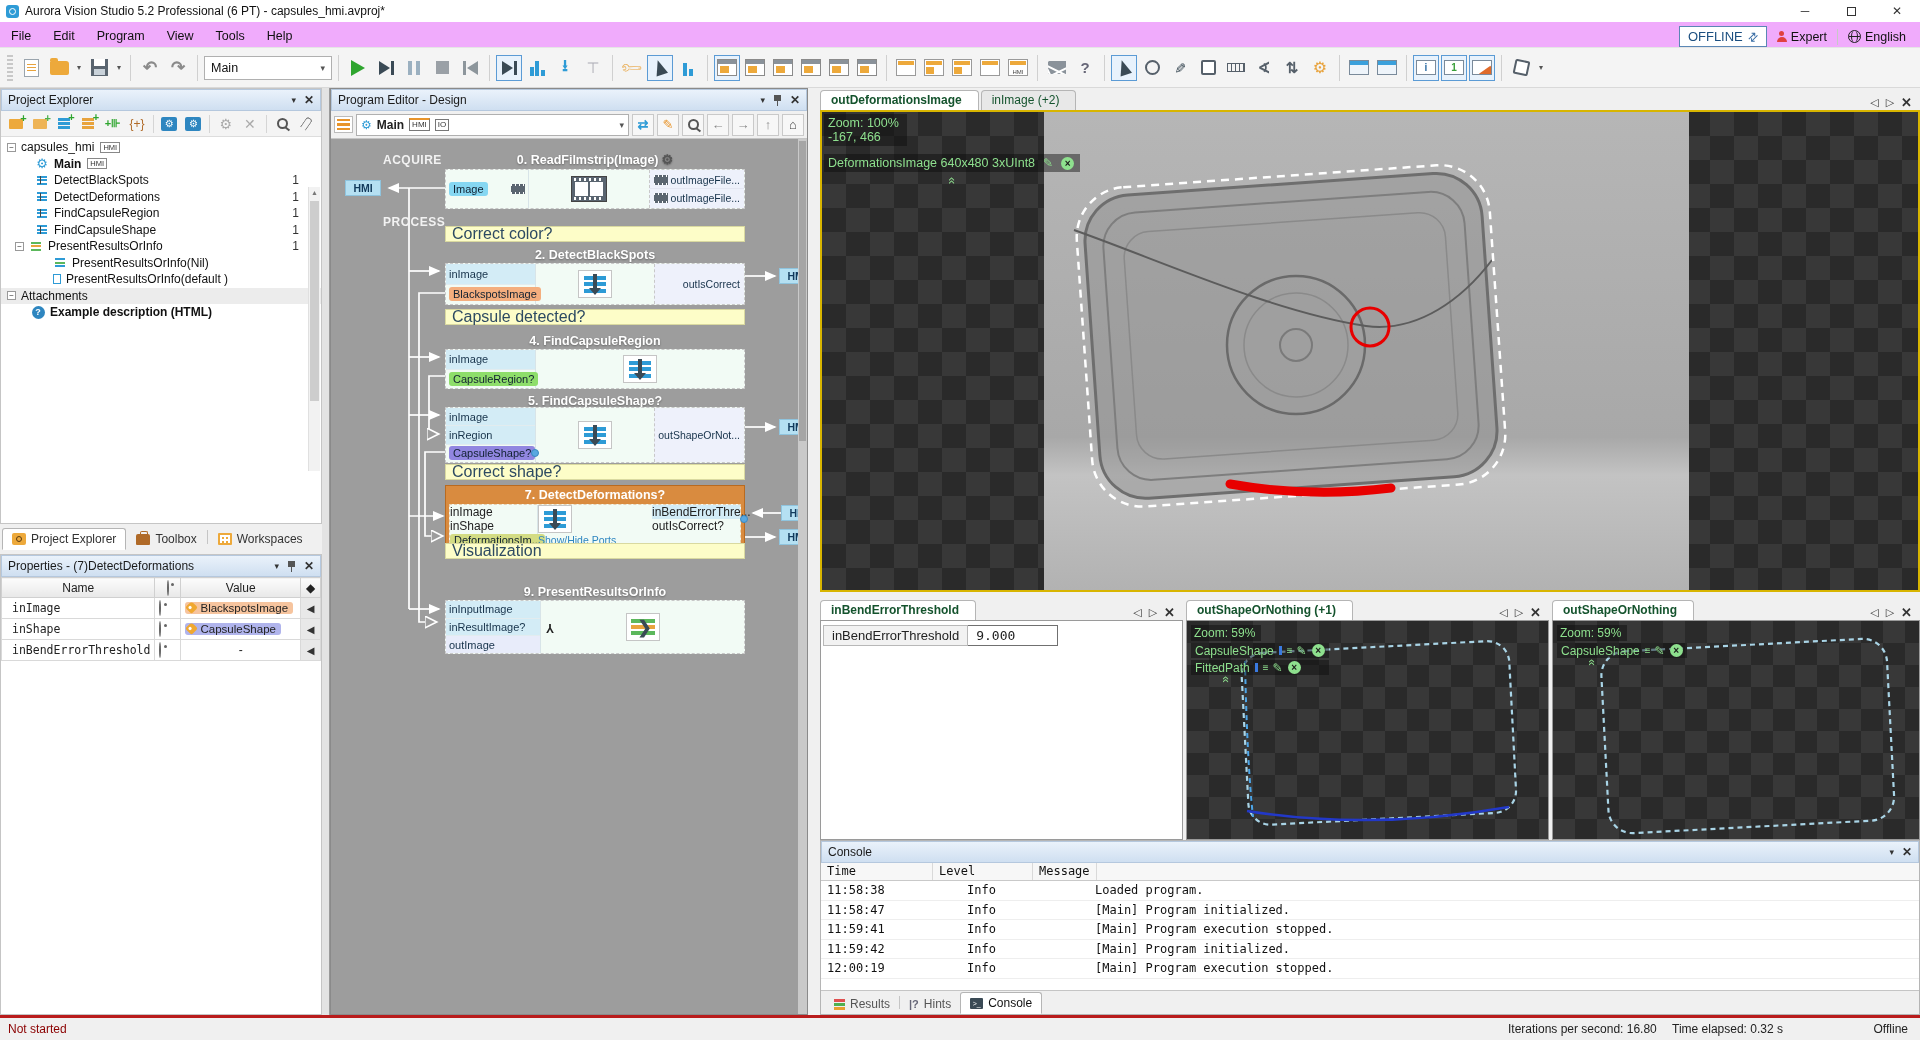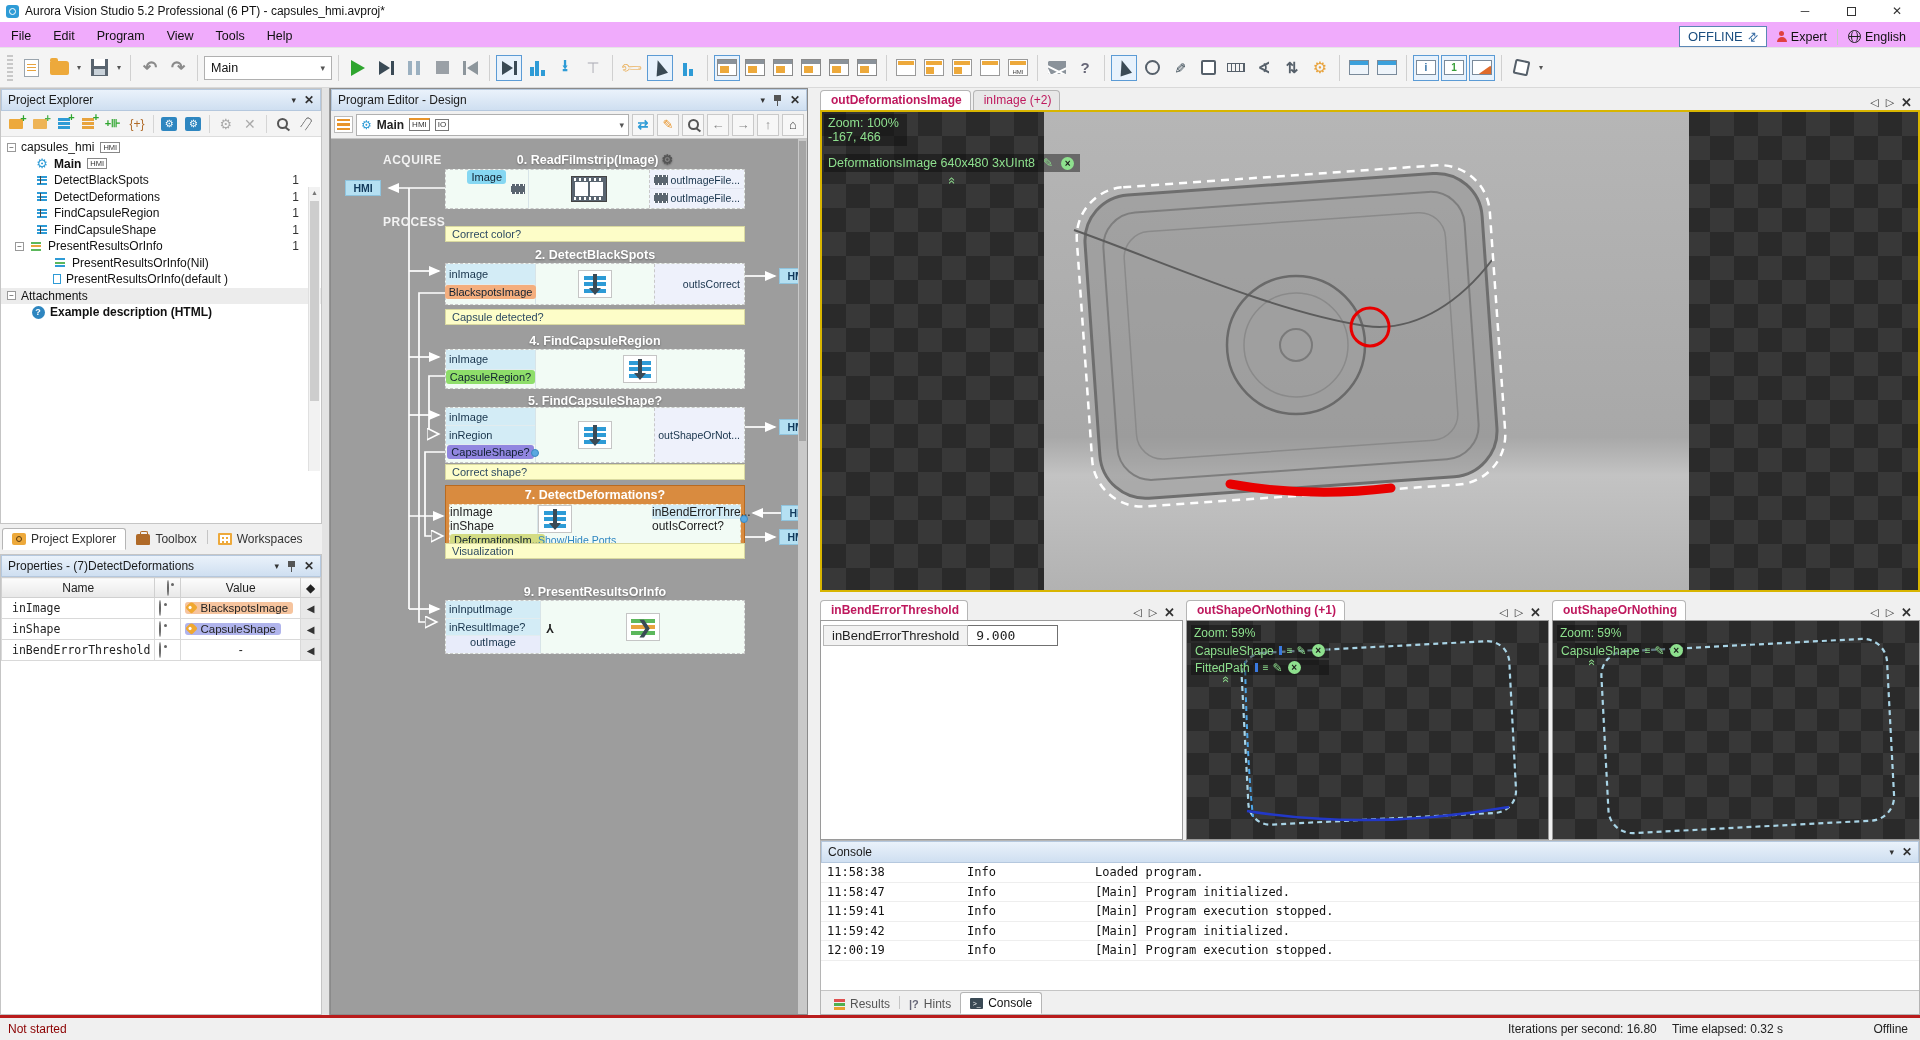--- a/index.html
+++ b/index.html
@@ -170,26 +170,26 @@
   .edbadge { border:1px solid #777; font-size:8px; padding:0 2px; line-height:10px; color:#333; position:relative; }
   .edbadge.hmi { border-top:2px solid #e8942a; }
   .edi { width:22px; height:22px; display:flex; align-items:center; justify-content:center; font-size:13px; color:#888; border:1px solid #c9c9c9; background:#f7f7f7; }
   .edi.blue { color:#2e9bd6; font-weight:bold; }
   .edi.orange { color:#e8942a; }
   .edi.dark { color:#444; }
 
   .canvas { position:relative; flex:1; overflow:hidden; }
   .canvas svg.links { position:absolute; top:0; left:0; z-index:1; }
   .sec-label { position:absolute; left:52px; font-weight:bold; color:#f2f2f2; font-size:12px; letter-spacing:.5px; z-index:2; }
-  .comment { position:absolute; left:114px; width:300px; height:16px; background:#fdfdc8; border:1px solid #d9d9a0; font-size:11px; color:#2d4a62; padding:0 6px; line-height:14px; z-index:2; }
+  .comment { position:absolute; left:114px; width:300px; height:16px; background:#fdfdc8; border:1px solid #d9d9a0; font-size:16px; color:#2d4a62; padding:0 6px; line-height:14px; z-index:2; }
   .blk-title { position:absolute; left:114px; width:300px; text-align:center; color:#fff; font-weight:bold; font-size:12.5px; text-shadow:0 1px 2px rgba(0,0,0,.35); z-index:2; white-space:nowrap; }
   .blk { position:absolute; left:114px; width:300px; display:flex; border:1px dashed #c8c8c8; background:#f2fbf5; z-index:2; }
   .blk .lcol { width:90px; display:flex; flex-direction:column; border-right:1px solid #d8e4e8; }
   .blk .prow { flex:1; display:flex; align-items:center; padding:0 3px; font-size:11px; color:#16324a; border-bottom:1px solid #e2ecef; position:relative; min-height:17px; }
-  .blk .prow:last-child { border-bottom:none;flex-direction:column; }
+  .blk .prow:last-child { border-bottom:none; }
   .blk .prow.inrow { background:#d3ecf6; }
   .blk .ccol { flex:1; display:flex; flex-direction:column; align-items:center; justify-content:center; gap:2px; }
   .blk .rcol { width:90px; background:#eef1fb; border-left:1px dashed #c8c8c8; display:flex; flex-direction:column; justify-content:center; }
   .blk .rrow { display:flex; align-items:center; justify-content:flex-end; gap:3px; padding:0 4px; font-size:10.5px; color:#16324a; min-height:17px; border-bottom:1px solid #e4e6f2; }
   .blk .rrow:last-child { border-bottom:none; }
   .portchip { border-radius:3px; padding:0 4px; line-height:14px; font-size:11px; color:#102030; }
   .mf-icon { position:relative; width:34px; height:28px; background:#fff; border:1px solid #c5c5c5; display:flex; flex-direction:column; align-items:center; justify-content:center; gap:2.5px; }
   .mf-icon i { width:22px; height:4px; background:#2e9bd6; display:block; }
   .mf-icon::after { content:""; position:absolute; top:3px; left:50%; margin-left:-2px; width:4px; height:16px; background:#3a4a55; }
   .mf-icon::before { content:""; position:absolute; bottom:2px; left:50%; margin-left:-6px; width:0; height:0; border-top:7px solid #3a4a55; border-left:6px solid transparent; border-right:6px solid transparent; z-index:3; }
@@ -209,21 +209,21 @@
   .blk7-title { text-align:center; color:#fff; font-weight:bold; font-size:12.5px; height:17px; line-height:17px; }
   .blk7-inner { display:flex; background:#f2fbf5; border:1px dashed #e8d0b0; }
   .conn-dot { position:absolute; right:-4px; top:50%; margin-top:-4px; width:8px; height:8px; border-radius:50%; background:#5aa8e0; border:1px solid #3a88c0; z-index:3; }
   .fork-glyph { position:absolute; right:-14px; top:2px; color:#222; font-size:12px; font-weight:bold; transform:rotate(180deg); }
   .ed-scroll { position:absolute; right:0; top:0; bottom:0; width:9px; background:#c9c9c9; z-index:4; }
   .ed-scroll .thumb { position:absolute; top:2px; left:1px; right:1px; height:300px; background:#a5a5a5; }
 
   
   .right-dock { position:absolute; top:88px; left:820px; width:1100px; height:927px; background:#f0f0f0; }
   .img-tabs { position:absolute; top:0; left:0; right:0; height:22px; display:flex; align-items:flex-end; }
-  .vtab { padding:2px 8px 3px 10px; font-size:12px; color:#be185d; border:1px solid #b5b5b5; border-bottom:none; border-radius:4px 4px 0 0; background:#e8e8e8; margin-right:2px; }
+  .vtab { padding:2px 16px 3px 10px; font-size:12px; color:#14532d; border:1px solid #b5b5b5; border-bottom:none; border-radius:4px 4px 0 0; background:#e8e8e8; margin-right:2px; }
   .vtab.active { background:#fff; font-weight:bold; }
   .tab-nav { margin-left:auto; display:flex; align-items:center; gap:7px; padding-right:8px; color:#333; font-size:11px; }
   .tab-nav .x { font-weight:bold; font-size:13px; }
   .img-view { position:absolute; top:22px; left:0; right:0; height:482px; border:2px solid #d8b500; background:#2a2a2a; background-image:linear-gradient(45deg,#383838 25%,transparent 25%,transparent 75%,#383838 75%),linear-gradient(45deg,#383838 25%,transparent 25%,transparent 75%,#383838 75%); background-size:48px 48px; background-position:0 0,24px 24px; overflow:hidden; }
   .photo { position:absolute; left:222px; top:0; width:645px; height:478px; }
   .img-overlay { position:absolute; top:2px; left:2px; z-index:5; color:#8ee08e; font-size:12.5px; }
   .ov-box { background:rgba(10,10,10,.45); padding:2px 8px 2px 4px; display:inline-block; }
   .ov-row2 { background:rgba(10,10,10,.45); margin-top:8px; padding:2px 6px 2px 4px; display:flex; align-items:center; gap:8px; }
   .ov-ico { color:#8ee08e; font-size:12px; }
   .ov-x { width:13px; height:13px; border-radius:50%; background:#8ee08e; color:#1a1a1a; font-size:10px; line-height:13px; text-align:center; font-weight:bold; }
@@ -1035,20 +1035,25 @@
 
     <div class="console">
       <div class="panel-header">
         <span>Console</span>
         <span class="ph-btns">
           <span class="ph-caret">▾</span>
           <span class="ph-x">✕</span>
         </span>
       </div>
       <div class="console-table">
+        <div class="ct-head">
+          <div class="c-time">Time</div>
+          <div class="c-level">Level</div>
+          <div>Message</div>
+        </div>
         <div class="ct-row">
           <div class="c-time">11:58:38</div>
           <div class="c-level">Info</div>
           <div>Loaded program.</div>
         </div>
         <div class="ct-row">
           <div class="c-time">11:58:47</div>
           <div class="c-level">Info</div>
           <div>[Main] Program initialized.</div>
         </div>

